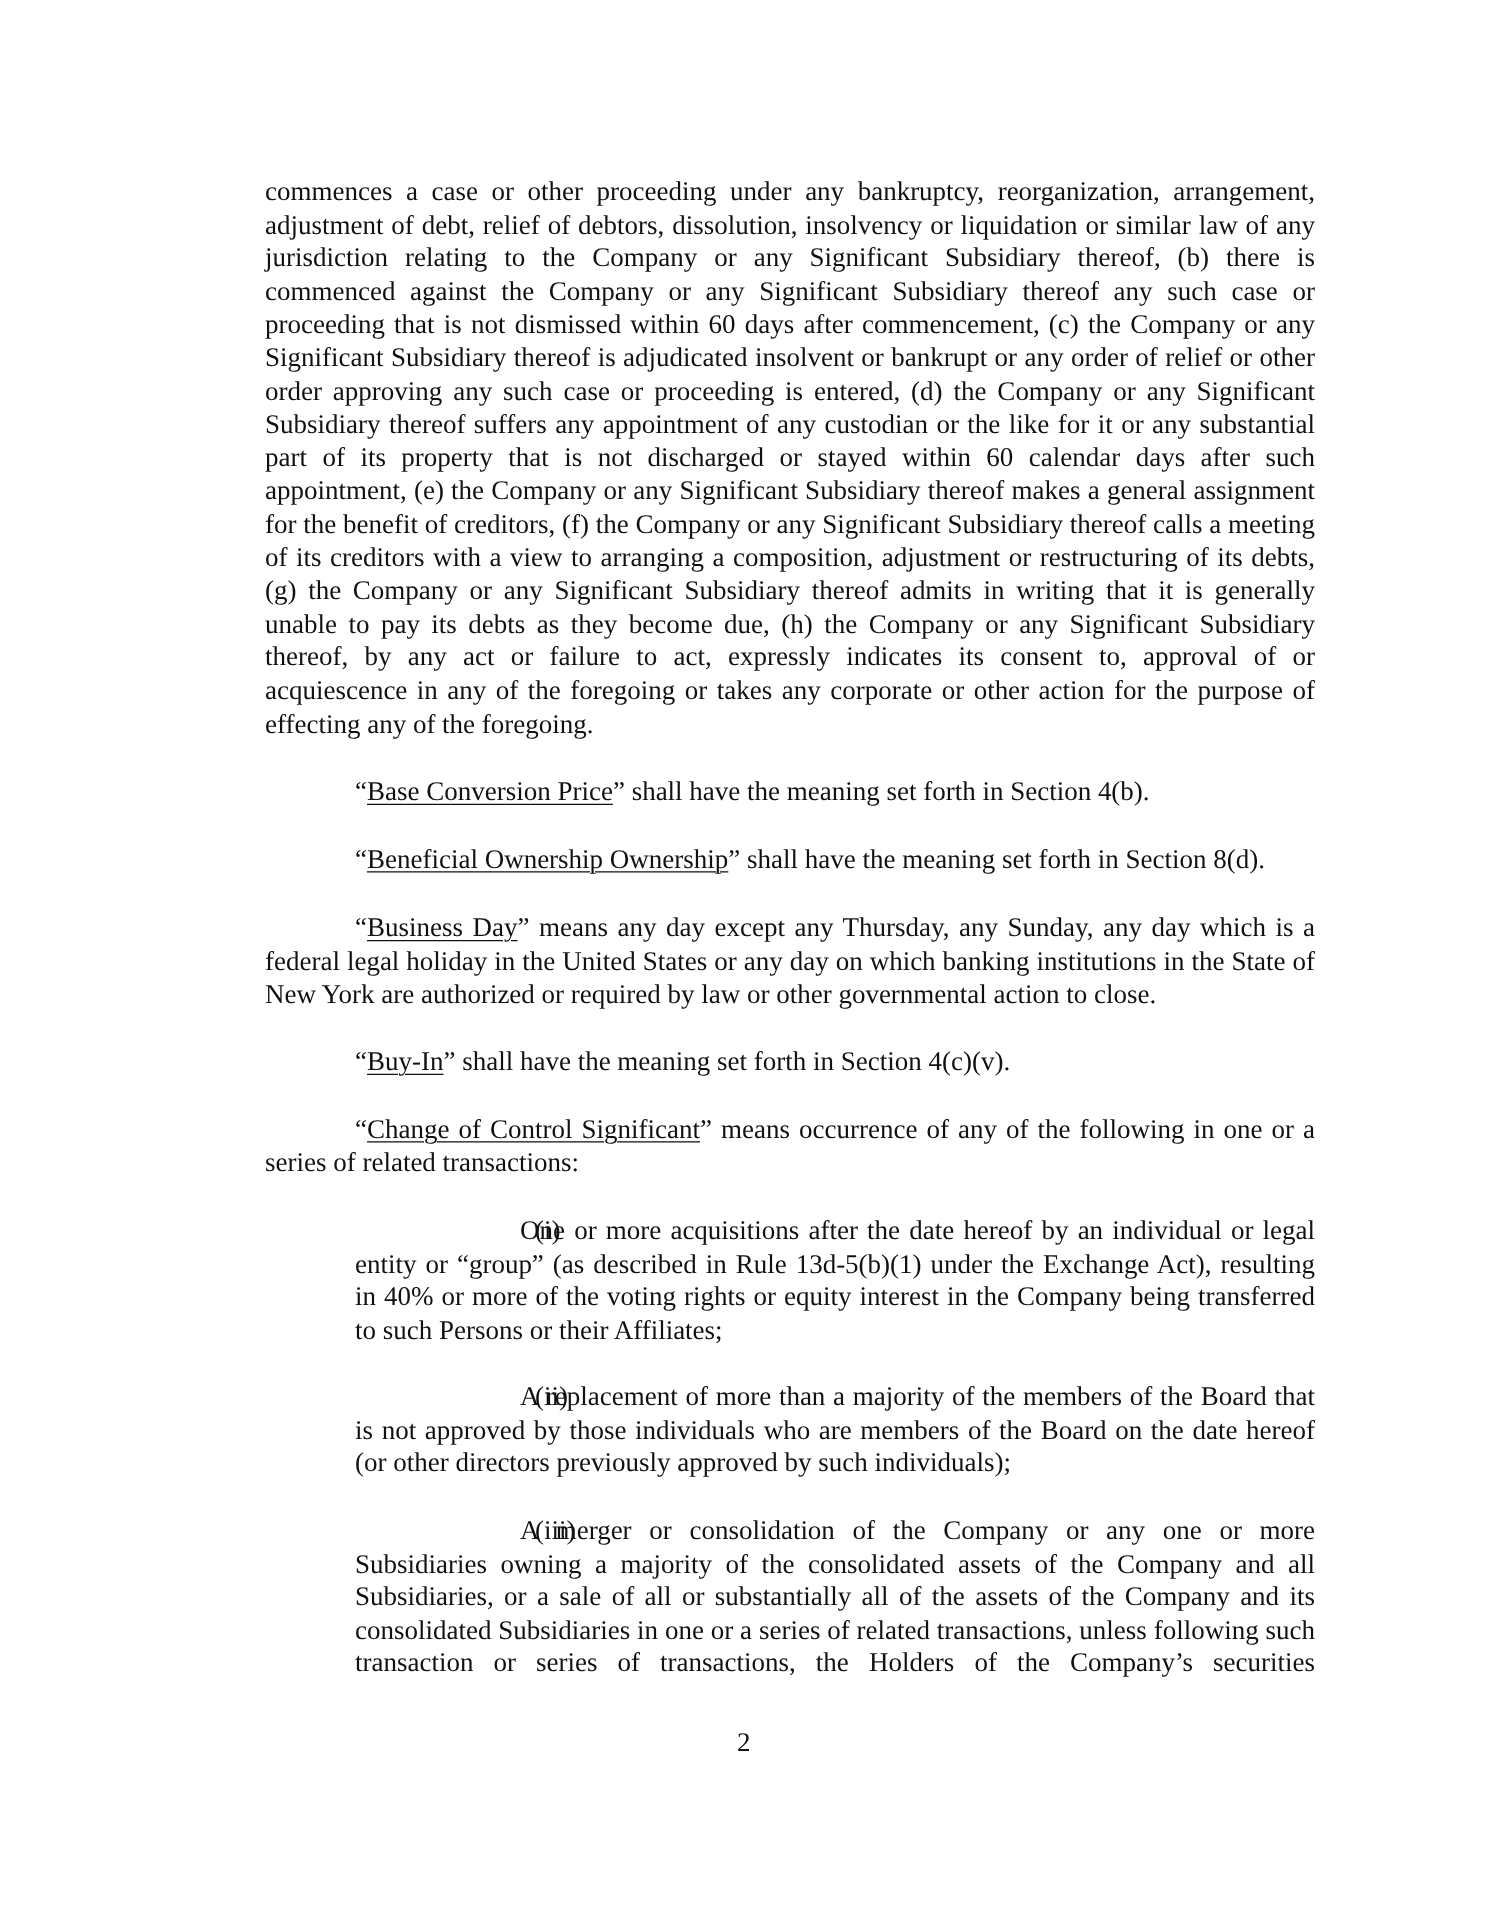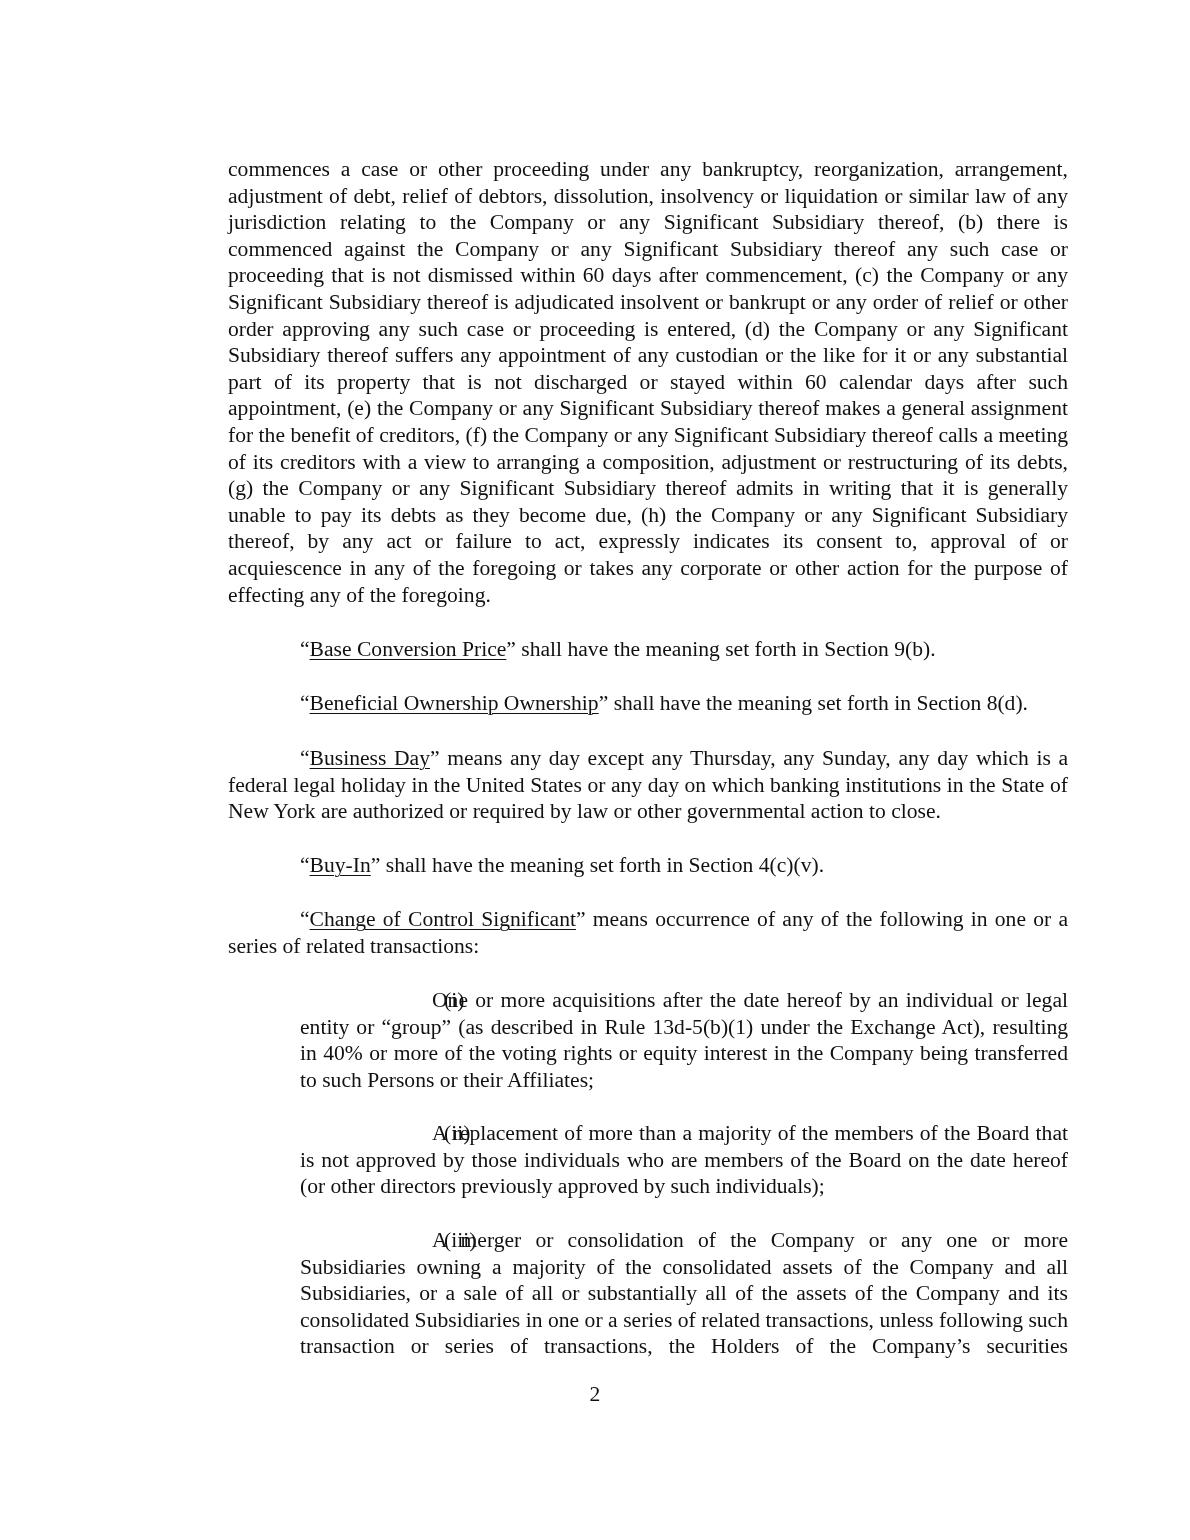--- a/index.html
+++ b/index.html
@@ -3,36 +3,36 @@
 <meta charset="utf-8">
 <style>
   html, body { margin: 0; padding: 0; background: #ffffff; }
   body { width: 1190px; height: 1540px; position: relative; overflow: hidden; }
   .page {
     position: absolute; left: 0; top: 0; width: 1190px; height: 1540px;
     background: #ffffff; color: #111111;
     font-family: "Liberation Serif", serif;
     font-size: 21.6px; line-height: 26.6px;
   }
-  .block { position: absolute; left: 212px; width: 840px; text-align: justify; margin: 16px; }
+  .block { position: absolute; left: 212px; width: 840px; text-align: justify; margin: 0; }
   .block.sub { left: 284px; width: 768px; }
   .indent { text-indent: 72px; }
   u { text-decoration: underline; text-underline-offset: 3px; text-decoration-thickness: 1px; }
   .tab { display: inline-block; width: 60px; }
   .pagenum { position: absolute; left: 0; width: 1190px; top: 1381px; text-align: center; }
   .last-line-justify { text-align-last: justify; }
 </style>
 </head>
 <body>
 
 <div class="page">
 
   <p class="block" style="top:140px;">commences a case or other proceeding under any bankruptcy, reorganization, arrangement, adjustment of debt, relief of debtors, dissolution, insolvency or liquidation or similar law of any jurisdiction relating to the Company or any Significant Subsidiary thereof, (b) there is commenced against the Company or any Significant Subsidiary thereof any such case or proceeding that is not dismissed within 60 days after commencement, (c) the Company or any Significant Subsidiary thereof is adjudicated insolvent or bankrupt or any order of relief or other order approving any such case or proceeding is entered, (d) the Company or any Significant Subsidiary thereof suffers any appointment of any custodian or the like for it or any substantial part of its property that is not discharged or stayed within 60 calendar days after such appointment, (e) the Company or any Significant Subsidiary thereof makes a general assignment for the benefit of creditors, (f) the Company or any Significant Subsidiary thereof calls a meeting of its creditors with a view to arranging a composition, adjustment or restructuring of its debts, (g) the Company or any Significant Subsidiary thereof admits in writing that it is generally unable to pay its debts as they become due, (h) the Company or any Significant Subsidiary thereof, by any act or failure to act, expressly indicates its consent to, approval of or acquiescence in any of the foregoing or takes any corporate or other action for the purpose of effecting any of the foregoing.</p>
 
-  <p class="block indent" style="top:620px;"><span>“</span><u>Base Conversion Price</u><span>”</span><span> shall have the meaning set forth in Section 9(b).</span></p>
+  <p class="block indent" style="top:620px;"><span>“</span><u>Base Conversion Price</u><span>”</span><span> shall have the meaning set forth in Section 4(b).</span></p>
 
   <p class="block indent" style="top:674px;"><span>“</span><u>Beneficial Ownership Ownership</u><span>”</span><span> shall have the meaning set forth in Section 8(d).</span></p>
 
   <p class="block indent" style="top:729px;"><span>“</span><u>Business Day</u><span>”</span><span> means any day except any Thursday, any Sunday, any day which is a federal legal holiday in the United States or any day on which banking institutions in the State of New York are authorized or required by law or other governmental action to close.</span></p>
 
   <p class="block indent" style="top:836px;"><span>“</span><u>Buy-In</u><span>”</span><span> shall have the meaning set forth in Section 4(c)(v).</span></p>
 
   <p class="block indent" style="top:890px;"><span>“</span><u>Change of Control Significant</u><span>”</span><span> means occurrence of any of the following in one or a series of related transactions:</span></p>
 
   <p class="block sub indent" style="top:971px;"><span class="tab">(i)</span><span>One or more acquisitions after the date hereof by an individual or legal entity or “group” (as described in Rule 13d-5(b)(1) under the Exchange Act), resulting in 40% or more of the voting rights or equity interest in the Company being transferred to such Persons or their Affiliates;</span></p>

